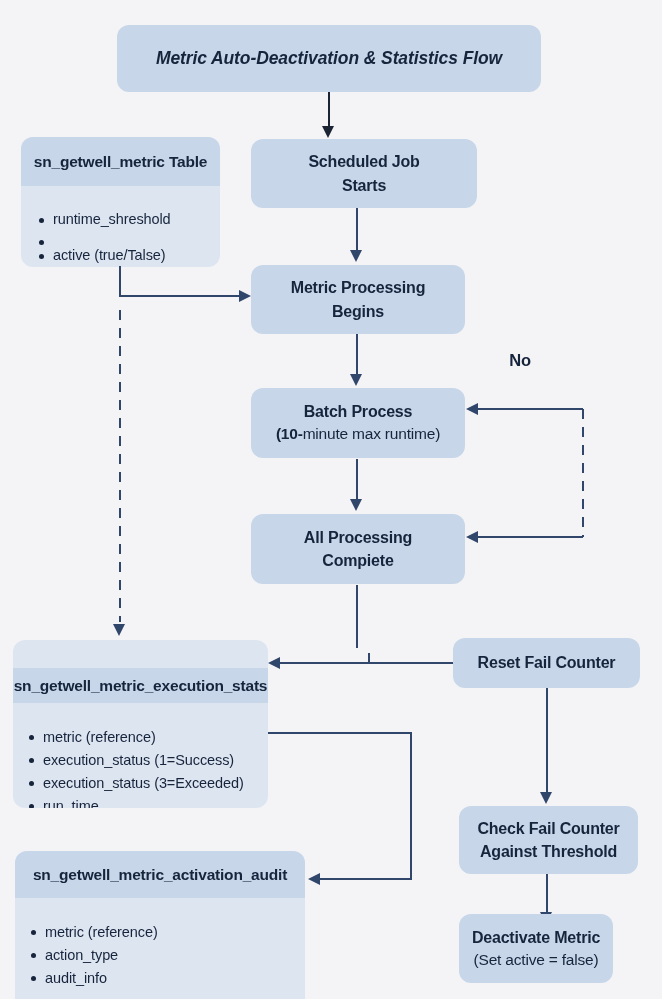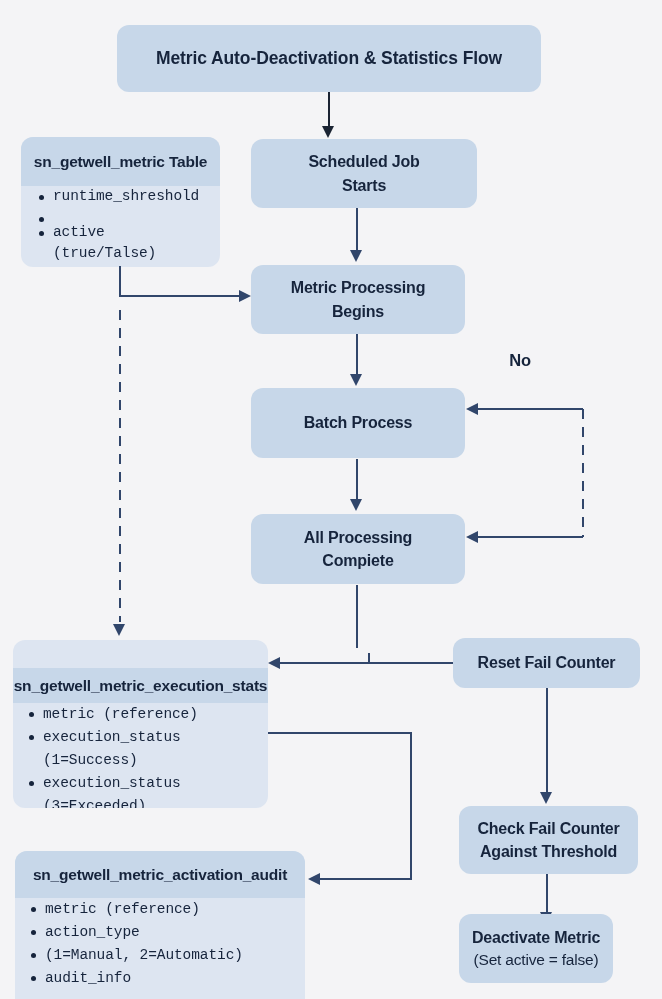--- a/index.html
+++ b/index.html
@@ -14,27 +14,27 @@
   html,body{background:var(--background);}
   body{font-family:"Liberation Sans","DejaVu Sans",sans-serif;color:var(--text);}
   .canvas{position:relative;width:662px;height:999px;background:var(--background);overflow:hidden;}
 
   .node{position:absolute;background:var(--node-fill);border-radius:12px;
         display:flex;flex-direction:column;align-items:center;justify-content:center;
         text-align:center;letter-spacing:-0.2px;}
   .node .l1,.node .l2{font-weight:700;font-size:16px;line-height:1.45;}
   .node .sub{font-weight:400;font-size:15.5px;line-height:1.45;}
   .node .sub b{font-weight:700;}
-  .title-node{border-radius:12px;}
+  .title-node{border-radius:12px;font-style:italic;}
   .title-node .l1{font-size:17.5px;letter-spacing:-0.1px;}
 
   .tbl{position:absolute;border-radius:12px;overflow:hidden;background:var(--table-body-fill);}
   .tbl-header{background:var(--node-fill);display:flex;align-items:center;justify-content:center;
               font-weight:700;font-size:15.5px;letter-spacing:-0.2px;padding:0 0;}
-  .tbl-body{padding:0 8px 0 16px;font-family:Liberation Mono, monospace;}
+  .tbl-body{padding:23px 8px 0 16px;}
   .li{display:flex;align-items:flex-start;font-size:14.5px;line-height:23px;letter-spacing:-0.1px;}
   .li .dot{width:5px;height:5px;border-radius:50%;background:var(--text);margin:9px 9px 0 0;flex:0 0 auto;}
 
   .vline,.hline{position:absolute;background:var(--line);}
   .vline{width:2px;}
   .hline{height:2px;}
   .vdash{position:absolute;width:2px;background:repeating-linear-gradient(to bottom,var(--line) 0 10px,transparent 10px 18px);}
   .ah{position:absolute;width:0;height:0;}
   .ah-down{border-left:6px solid transparent;border-right:6px solid transparent;border-top:12px solid var(--line);}
   .ah-left{border-top:6px solid transparent;border-bottom:6px solid transparent;border-right:12px solid var(--line);}
@@ -91,20 +91,21 @@
   <div class="node" style="left:251px;top:265px;width:214px;height:69px;">
     <div class="l1">Metric Processing</div>
     <div class="l2">Begins</div>
   </div>
 
   <div class="vline" style="left:356px;top:334px;height:40px;"></div>
   <div class="ah ah-down" style="left:350px;top:374px;"></div>
 
   <div class="node" style="left:251px;top:388px;width:214px;height:70px;">
     <div class="l1">Batch Process</div>
+    <div class="sub"><b>(10-</b><span>minute max runtime)</span></div>
   </div>
 
   <div class="vline" style="left:356px;top:459px;height:40px;"></div>
   <div class="ah ah-down" style="left:350px;top:499px;"></div>
 
   <div class="edge-label" style="left:498px;top:351px;width:44px;">No</div>
   <div class="hline" style="left:478px;top:408px;width:105px;"></div>
   <div class="ah ah-left" style="left:466px;top:403px;"></div>
   <div class="vdash" style="left:582px;top:409px;height:128px;"></div>
   <div class="hline" style="left:478px;top:536px;width:105px;"></div>
@@ -174,22 +175,18 @@
       <div class="li">
           <span class="dot"></span>
           <span>metric (reference)</span>
         </div>
       <div class="li">
           <span class="dot"></span>
           <span>action_type</span>
         </div>
       <div class="li">
           <span class="dot"></span>
-          <span>(1=Manual, 2=Automatic)</span>
-        </div>
-      <div class="li">
-          <span class="dot"></span>
           <span>audit_info</span>
         </div>
     </div>
   </div>
 
 </div>
 
 </body></html>

